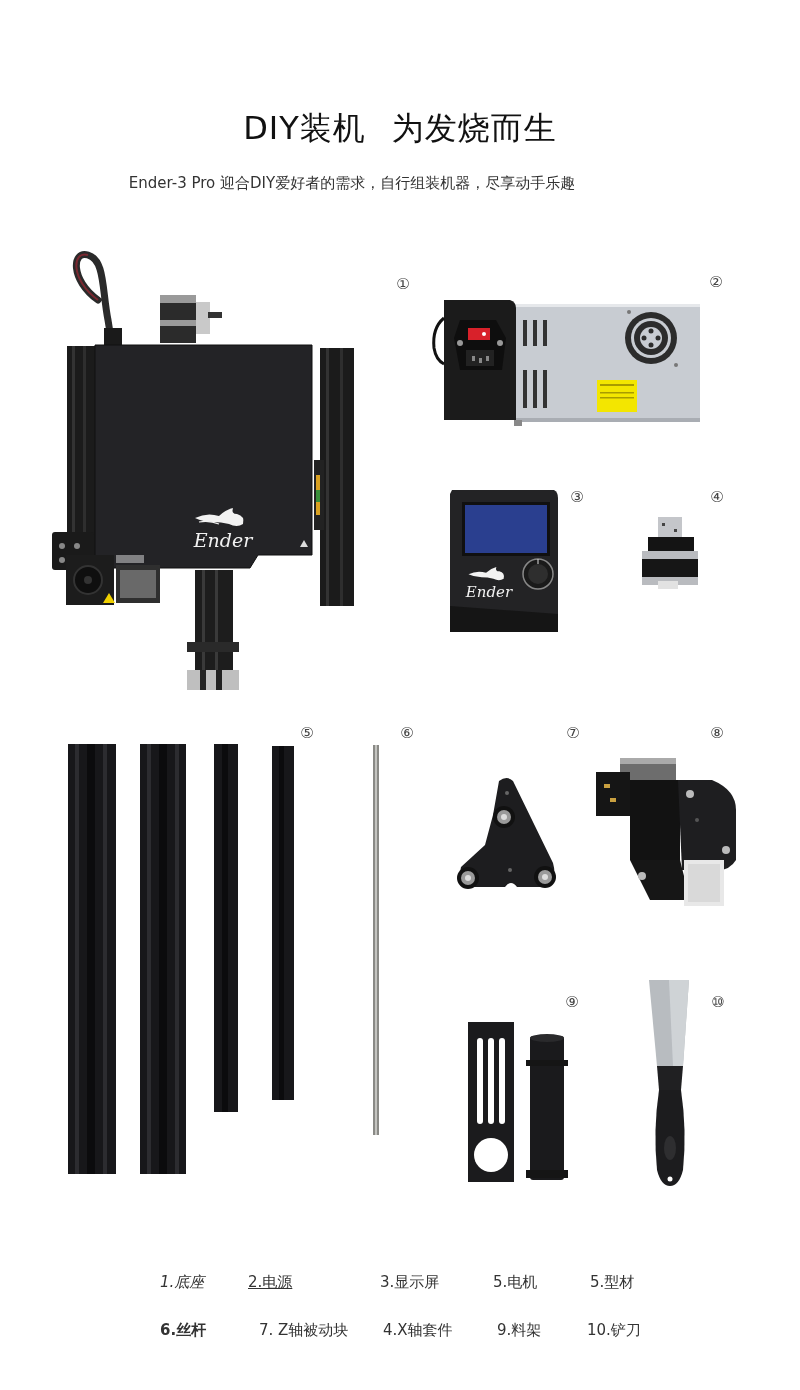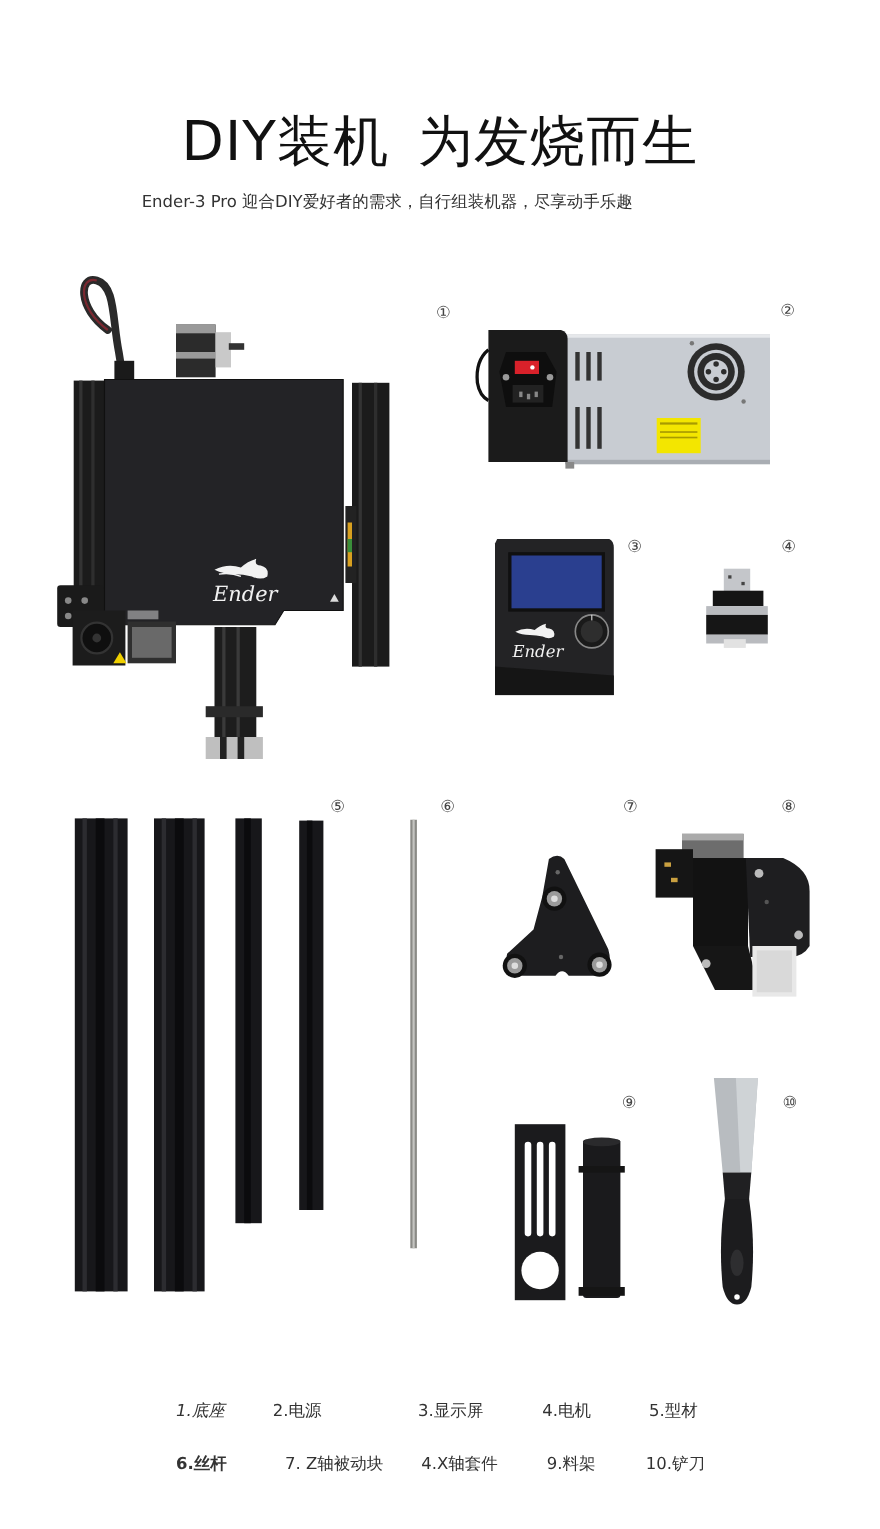--- a/index.html
+++ b/index.html
@@ -1,20 +1,20 @@
 <!DOCTYPE html>
 <html><head>
 <meta charset="utf-8">
 <style>
   * { box-sizing: border-box; margin: 0; padding: 0; }
   html, body { width: 800px; height: 1390px; background: #ffffff; overflow: hidden; }
   body { position: relative; font-family: "DejaVu Sans", "Liberation Sans", sans-serif; color: #1a1a1a; }
   .abs { position: absolute; }
 
-  .title { left: 0; top: 98px; width: 800px; text-align: center; font-size: 50px; font-weight: 400; letter-spacing: 1px; color: #111; line-height: 60px; }
+  .title { left: 0; top: 98px; width: 800px; text-align: center; font-size: 32px; font-weight: 400; letter-spacing: 1px; color: #111; line-height: 60px; }
   .title .gap { display: inline-block; width: 26px; }
   .subtitle { left: 0; top: 172px; width: 704px; text-align: center; font-size: 15px; color: #333; line-height: 22px; }
 
   .num { font-size: 15px; color: #444; width: 22px; height: 22px; line-height: 22px; text-align: center; }
 
   .captions { left: 140px; width: 540px; font-size: 15px; color: #333; }
   .cap-row { position: absolute; left: 0; width: 540px; height: 22px; }
   .cap { position: absolute; top: 0; white-space: nowrap; line-height: 22px; }
 
   svg { display: block; }
@@ -261,23 +261,23 @@
     <path d="M12 86 L 38 86 L 36 110 L 14 110 Z" fill="#202022"></path>
     <path d="M14 110 L 36 110 Q 42 150, 38 190 Q 34 206, 25 206 Q 16 206, 12 190 Q 8 150, 14 110 Z" fill="#1c1c1e"></path>
     <ellipse cx="25" cy="168" rx="6" ry="12" fill="#2e2e30"></ellipse>
     <circle cx="25" cy="199" r="2.5" fill="#fff"></circle>
   </svg>
 </div>
 
 <div class="abs captions" style="top:1271px; height:80px;">
   <div class="cap-row" style="top:0;">
     <span class="cap" style="left:20px;font-style:italic;">1.底座</span>
-    <span class="cap" style="left:108px;">2.电源</span>
+    <span class="cap" style="left:108px;text-decoration:underline;">2.电源</span>
     <span class="cap" style="left:240px;text-align:right;">3.显示屏</span>
-    <span class="cap" style="left:353px;">4.电机</span>
+    <span class="cap" style="left:353px;">5.电机</span>
     <span class="cap" style="left:450px;">5.型材</span>
   </div>
   <div class="cap-row" style="top:48px;">
     <span class="cap" style="left:20px;font-weight:bold;">6.丝杆</span>
     <span class="cap" style="left:119px;">7. Z轴被动块</span>
     <span class="cap" style="left:243px;">4.X轴套件</span>
     <span class="cap" style="left:357px;">9.料架</span>
     <span class="cap" style="left:447px;">10.铲刀</span>
   </div>
 </div>

